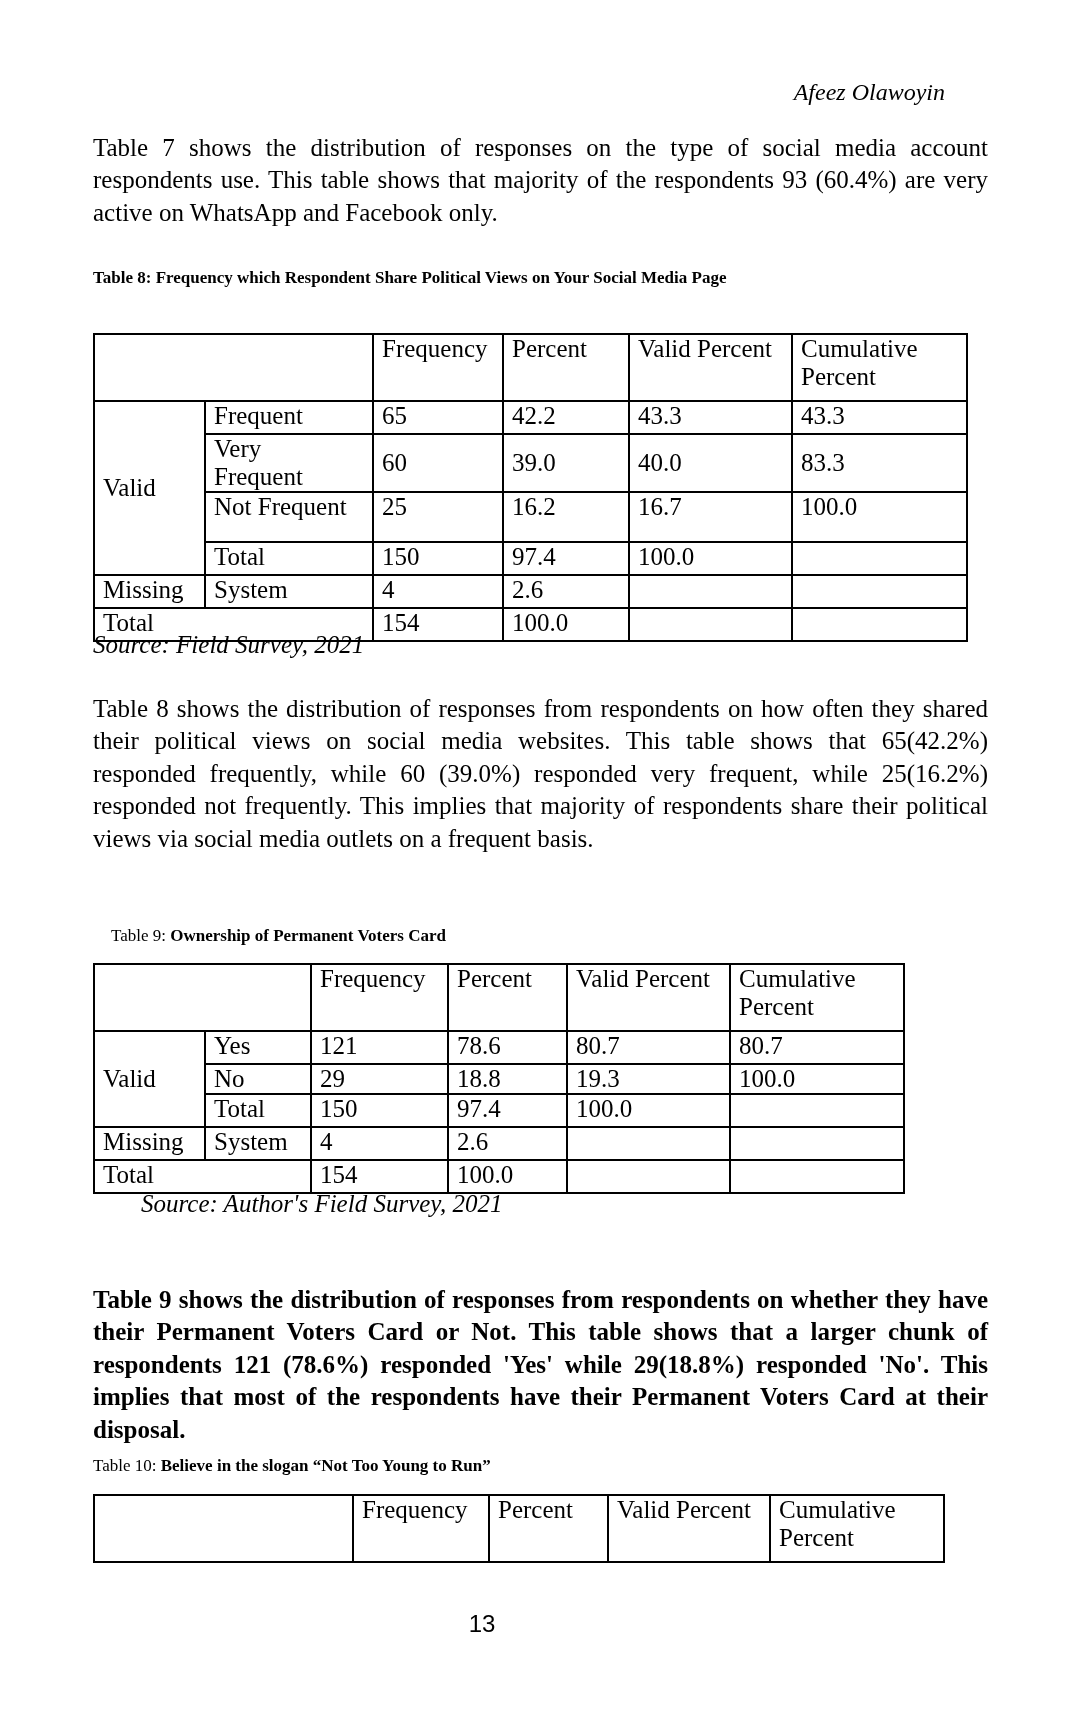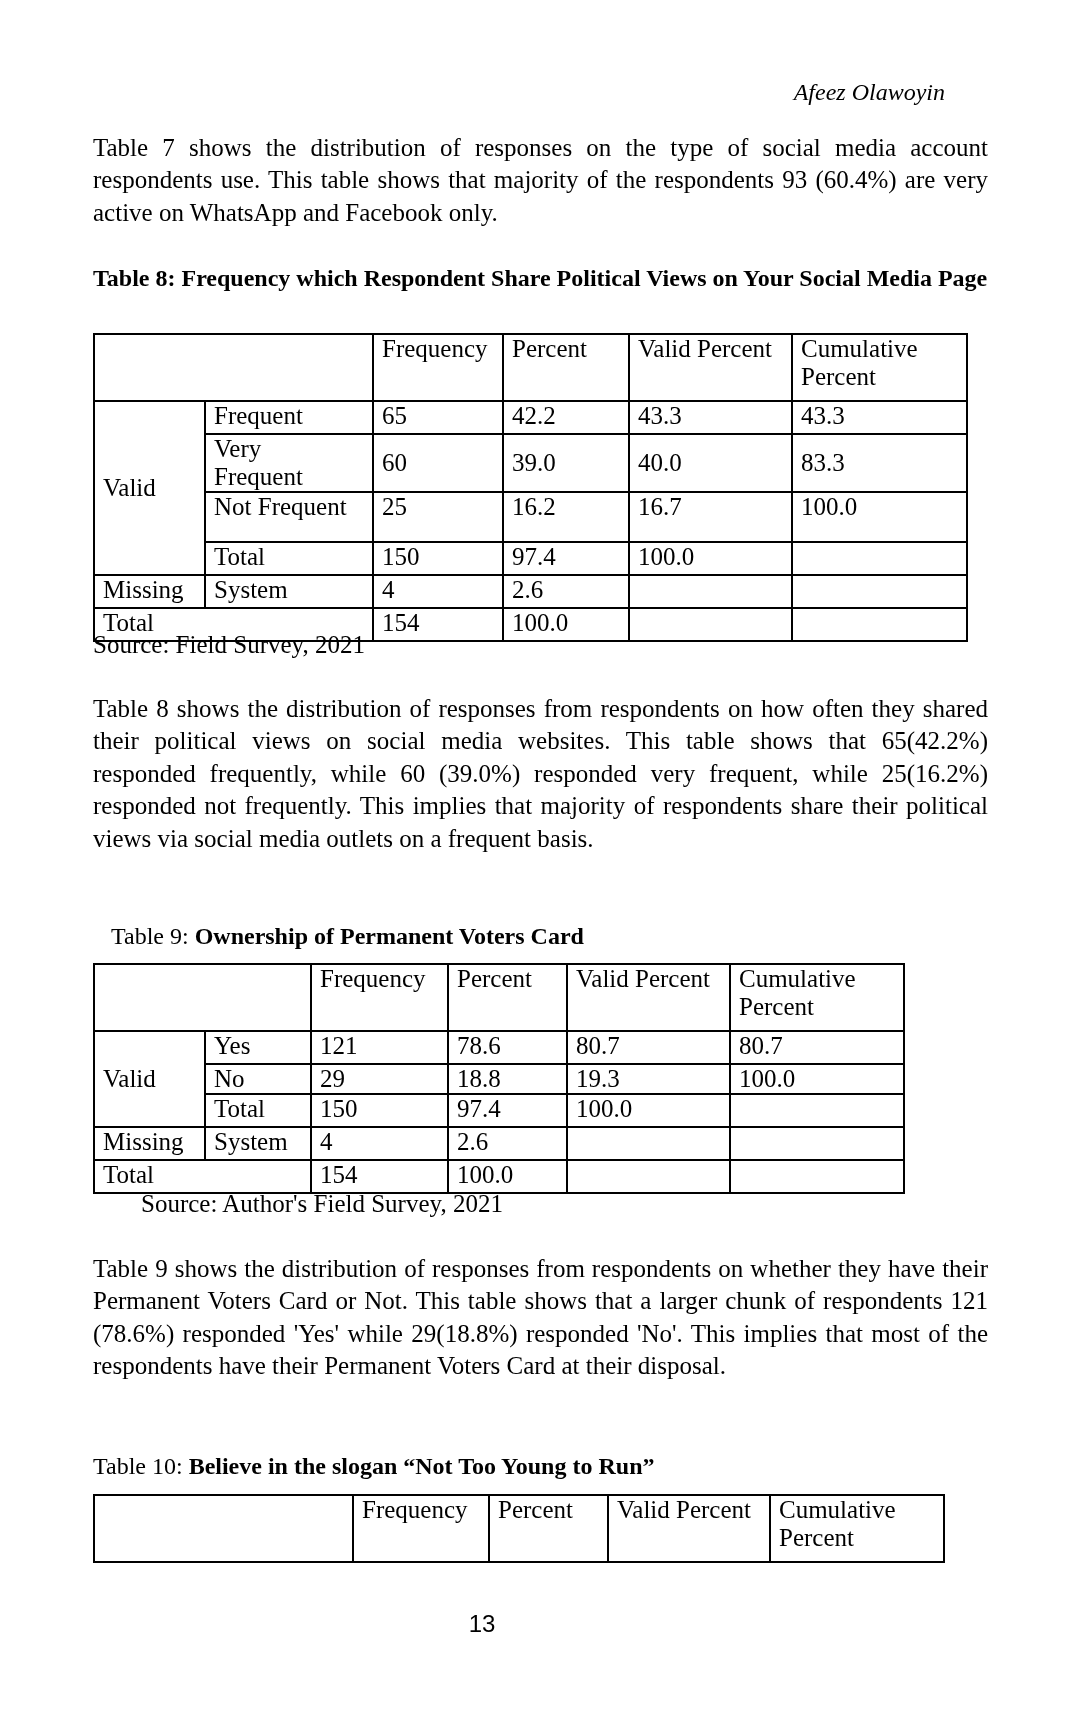--- a/index.html
+++ b/index.html
@@ -10,25 +10,25 @@
   }
   .abs { position: absolute; }
   .running-head {
     top: 78px; right: 135px; font-style: italic; font-size: 24px; line-height: 28px;
   }
   .para {
     left: 93px; width: 895px; font-size: 25px; line-height: 32.4px;
     text-align: justify; text-align-last: left; margin: 0;
   }
   .caption {
-    left: 93px; width: 895px; font-size: 24px; line-height: 32px; margin: 0;
+    left: 93px; width: 895px; font-size: 17px; line-height: 32px; margin: 0;
     text-align: justify;
   }
   .caption b { font-weight: bold; }
-  .source { left: 93px; font-size: 25px; line-height: 30px; }
+  .source { left: 93px; font-style: italic; font-size: 25px; line-height: 30px; }
   table.stat {
     position: absolute; border-collapse: collapse; table-layout: fixed;
     font-size: 25px; line-height: 28px;
   }
   table.stat td {
     border: 2px solid #000; padding: 0 0 0 8px; vertical-align: top;
     white-space: nowrap;
   }
   table.stat td.mid { vertical-align: middle; }
   table.stat td.wrap { white-space: normal; }
@@ -168,21 +168,21 @@
     <td>154</td>
     <td>100.0</td>
     <td></td>
     <td></td>
   </tr>
 </tbody>
   </table>
 
 <div class="abs source" style="top:1189px;margin-left:48px;">Source: Author's Field Survey, 2021</div>
 
-<p class="abs para" style="top:1253px;">Table 9 shows the distribution of responses from respondents on whether they have their Permanent Voters Card or Not. This table shows that a larger chunk of respondents 121 (78.6%) responded 'Yes' while 29(18.8%) responded 'No'. This implies that most of the respondents have their Permanent Voters Card at their disposal.</p>
+<p class="abs para" style="top:1284px;font-weight:bold;">Table 9 shows the distribution of responses from respondents on whether they have their Permanent Voters Card or Not. This table shows that a larger chunk of respondents 121 (78.6%) responded 'Yes' while 29(18.8%) responded 'No'. This implies that most of the respondents have their Permanent Voters Card at their disposal.</p>
 
 <p class="abs caption" style="top:1450px;"><span>Table 10: </span><b>Believe in the slogan “Not Too Young to Run”</b></p>
 
 <table class="stat" style="left:93px; top:1494px; width:850px;">
   <colgroup>
     <col style="width:259px">
       <col style="width:136px">
       <col style="width:119px">
       <col style="width:162px">
       <col style="width:174px">

